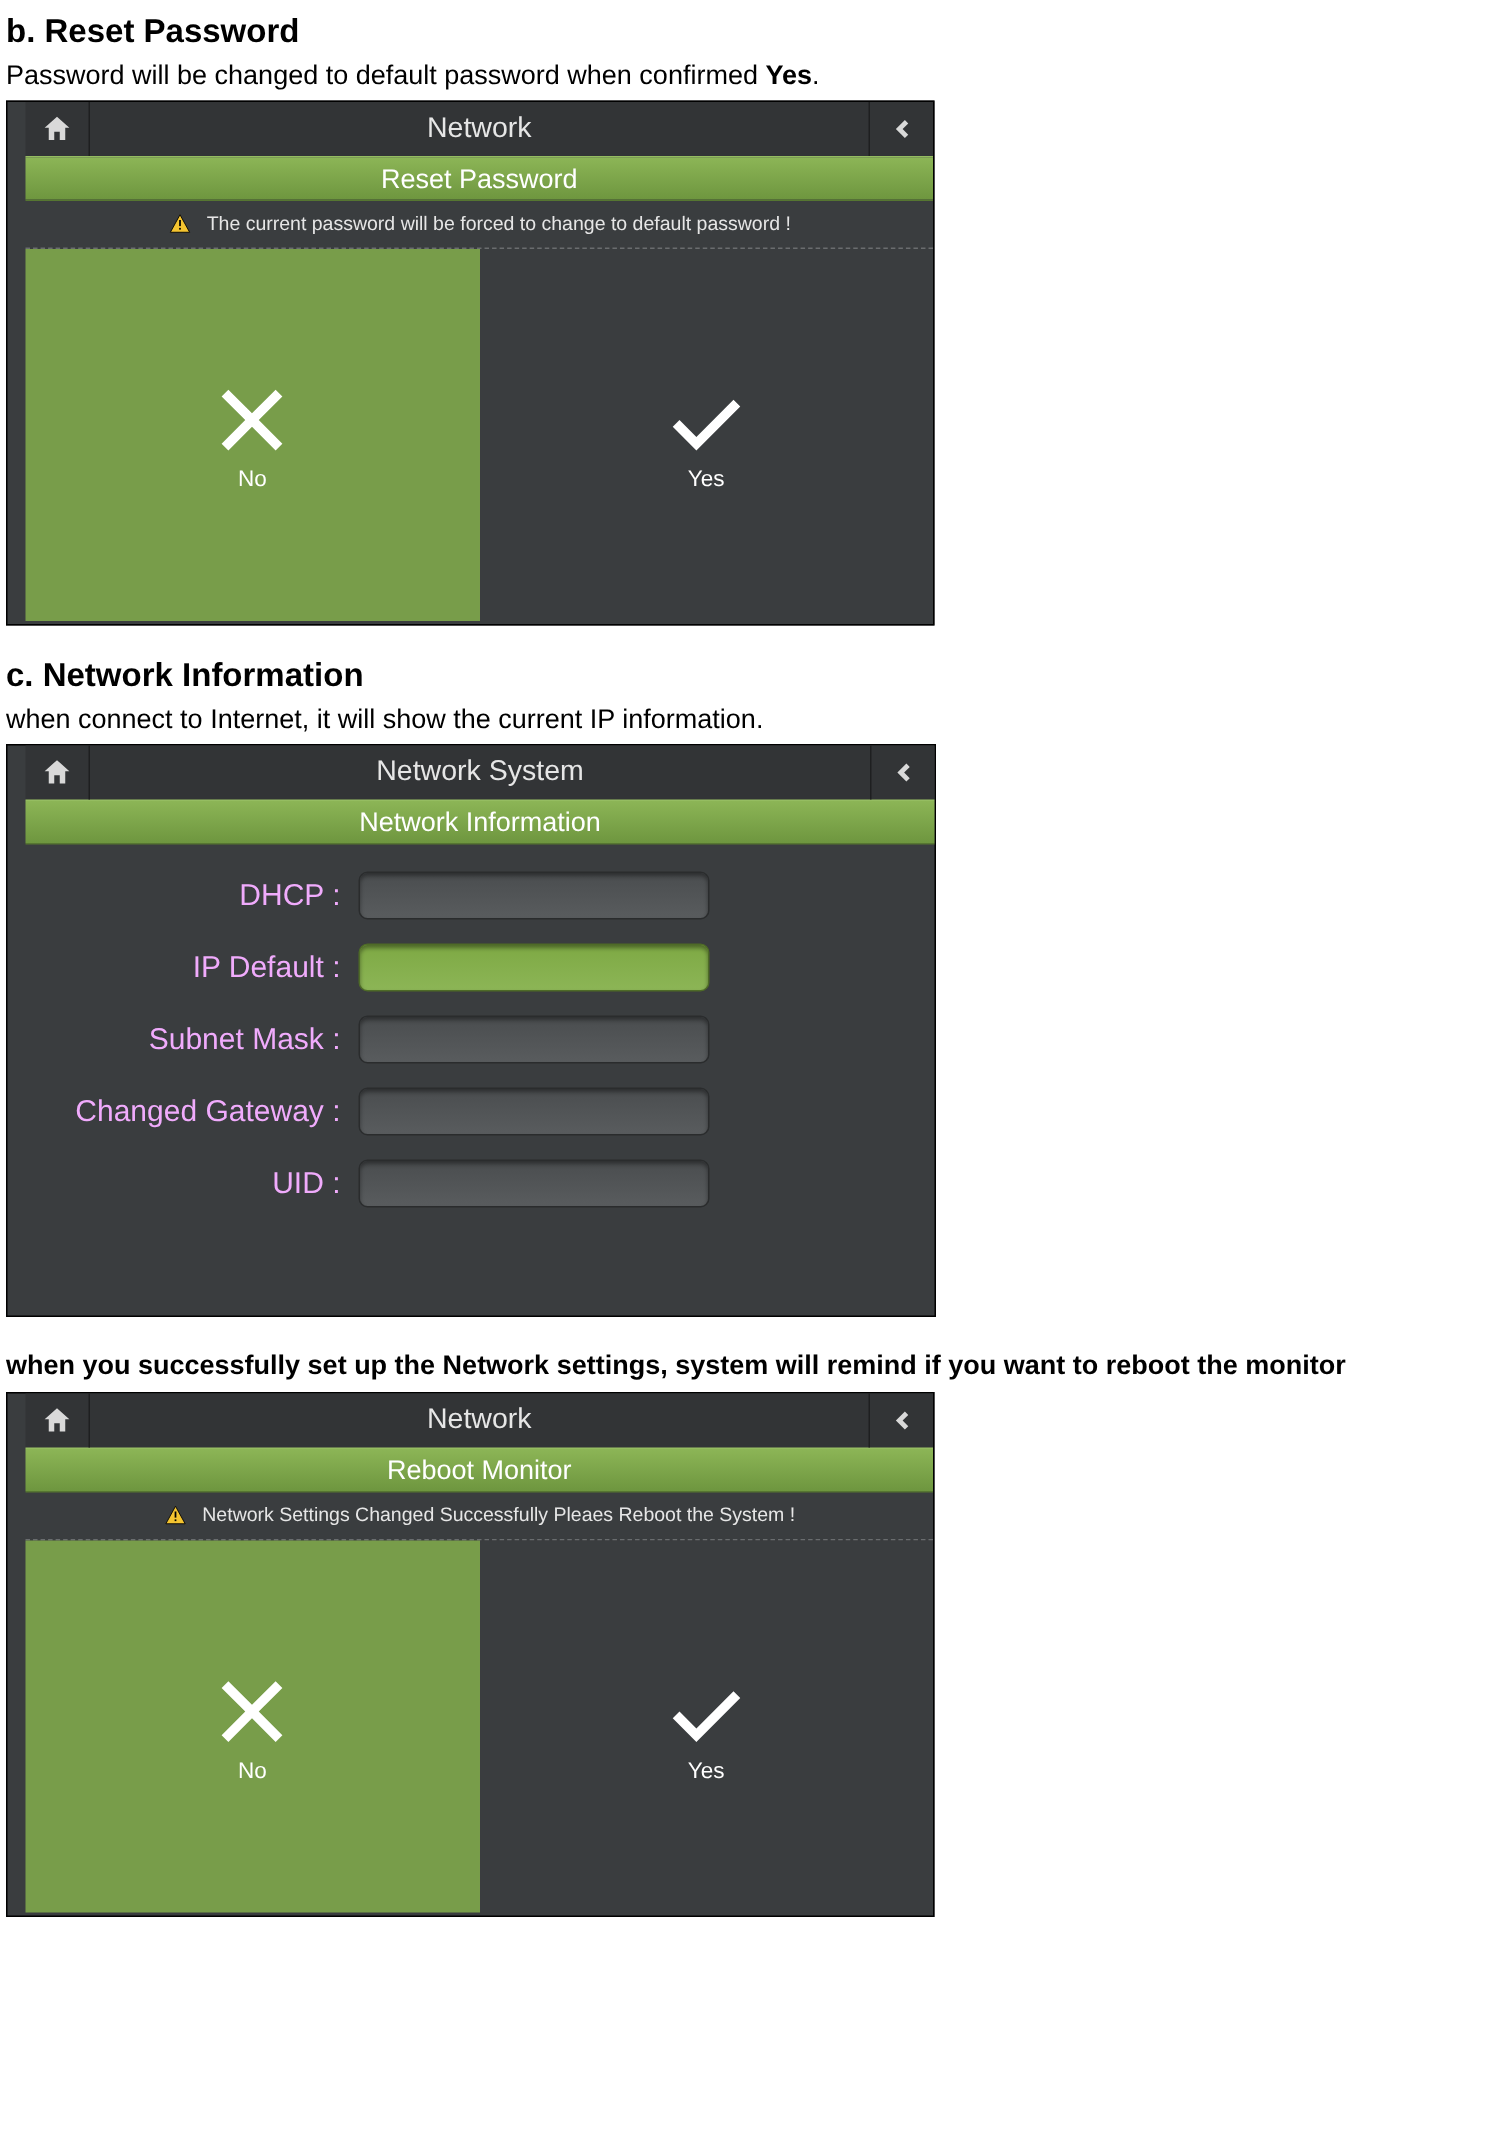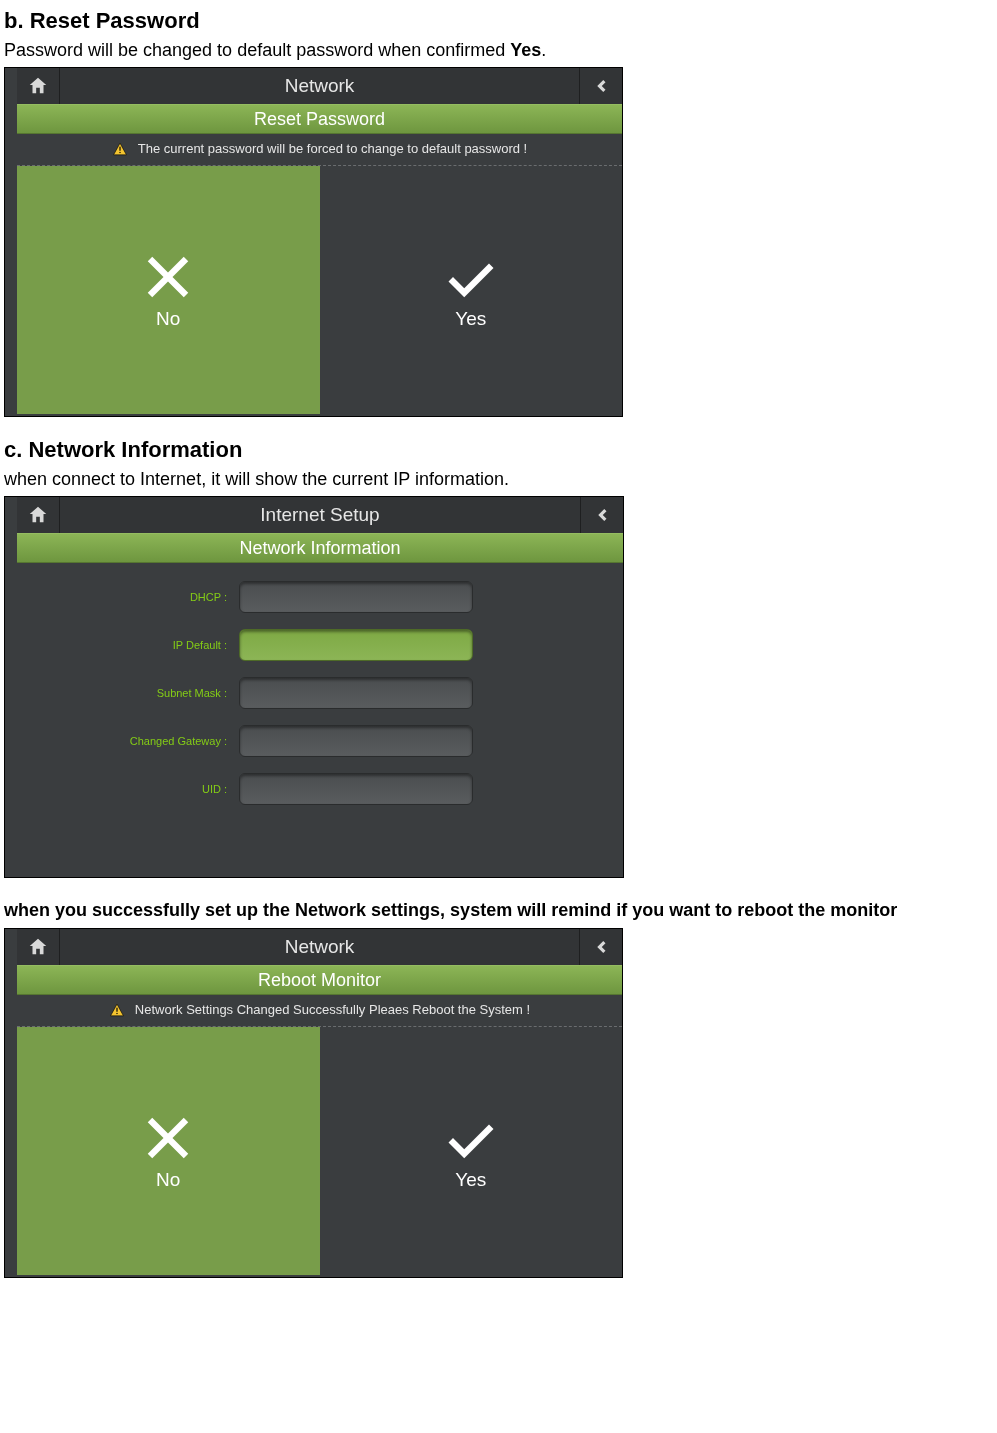--- a/index.html
+++ b/index.html
@@ -23,28 +23,28 @@
   .app.info{width:606px;height:380px;}
   .title-bar{height:36px;background:#323436;display:flex;align-items:center;color:#e6e6e6;font-size:19px;}
   .title-bar .home,.title-bar .back{width:42px;height:36px;display:flex;align-items:center;justify-content:center;cursor:pointer;}
   .title-bar .home{border-right:1px solid #1e1f20;}
   .title-bar .back{border-left:1px solid #1e1f20;}
   .title-bar .title{flex:1;text-align:center;}
   .green-bar{height:28px;background:linear-gradient(#8cb556,#6e963f);color:#fff;font-size:18px;display:flex;align-items:center;justify-content:center;border-top:1px solid #95bd61;border-bottom:1px solid #567631;}
   .warn-row{padding:7px 0 9px 0;display:flex;align-items:center;justify-content:center;gap:10px;color:#e6e6e6;font-size:13px;border-bottom:1px dashed #6a6d6f;}
   .warn-row .tri{width:16px;height:14px;}
   .choice-row{display:flex;height:248px;}
-  .choice{flex:1;display:flex;flex-direction:column;align-items:center;justify-content:center;gap:4px;color:#fff;font-size:19px;cursor:pointer;}
+  .choice{flex:1;display:flex;flex-direction:column;align-items:center;justify-content:center;gap:4px;color:#fff;font-size:15px;cursor:pointer;}
   .choice.no{background:var(--olive);}
   .choice.yes{background:var(--dark);}
   .choice svg{width:58px;height:54px;}
   
   .info-body{padding:10px 0;}
   .field-row{display:flex;align-items:center;height:48px;}
-  .field-label{width:210px;text-align:right;padding-right:12px;color:#84cc16;font-size:11px;}
+  .field-label{width:210px;text-align:right;padding-right:12px;color:#f0abfc;font-size:20px;}
   .field-input{width:232px;height:30px;border-radius:6px;background:linear-gradient(#4a4d4f,#595c5e);border:1px solid var(--field-border);box-shadow:inset 0 2px 3px rgba(0,0,0,.4);}
   .field-input.active{background:linear-gradient(#7ea944,#8cb556);border:1px solid #4e6b27;}
 </style>
 </head>
 <body>
 
 <div class="page">
 
   <h2 class="section">b. Reset Password</h2>
   <p class="body">
@@ -93,21 +93,21 @@
   <h2 class="section">c. Network Information</h2>
   <p class="body">when connect to Internet, it will show the current IP information.</p>
 
   <div class="app info">
     <div class="title-bar">
       <div class="home">
         <svg viewBox="0 0 24 24" width="22" height="22">
           <path fill="#d9d9d9" d="M12 3l9 8h-3v9h-4v-6H10v6H6v-9H3z"></path>
         </svg>
       </div>
-      <div class="title">Internet Setup</div>
+      <div class="title">Network System</div>
       <div class="back">
         <svg viewBox="0 0 24 24" width="18" height="26">
           <path fill="#d9d9d9" d="M15 4l-8 8 8 8 3-3-5-5 5-5z"></path>
         </svg>
       </div>
     </div>
     <div class="green-bar">Network Information</div>
     <div class="info-body">
       <div class="field-row">
         <div class="field-label">DHCP :</div>

